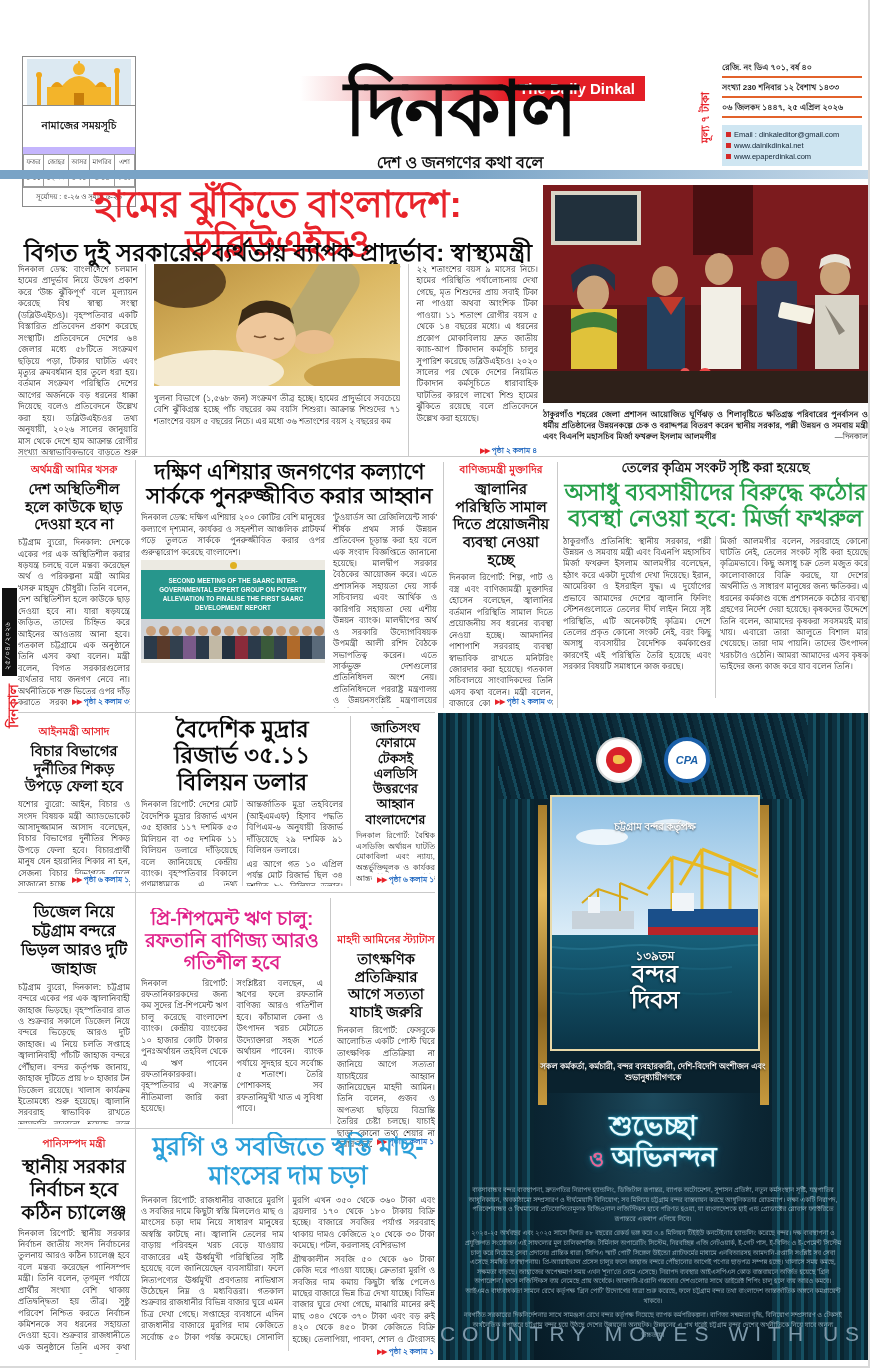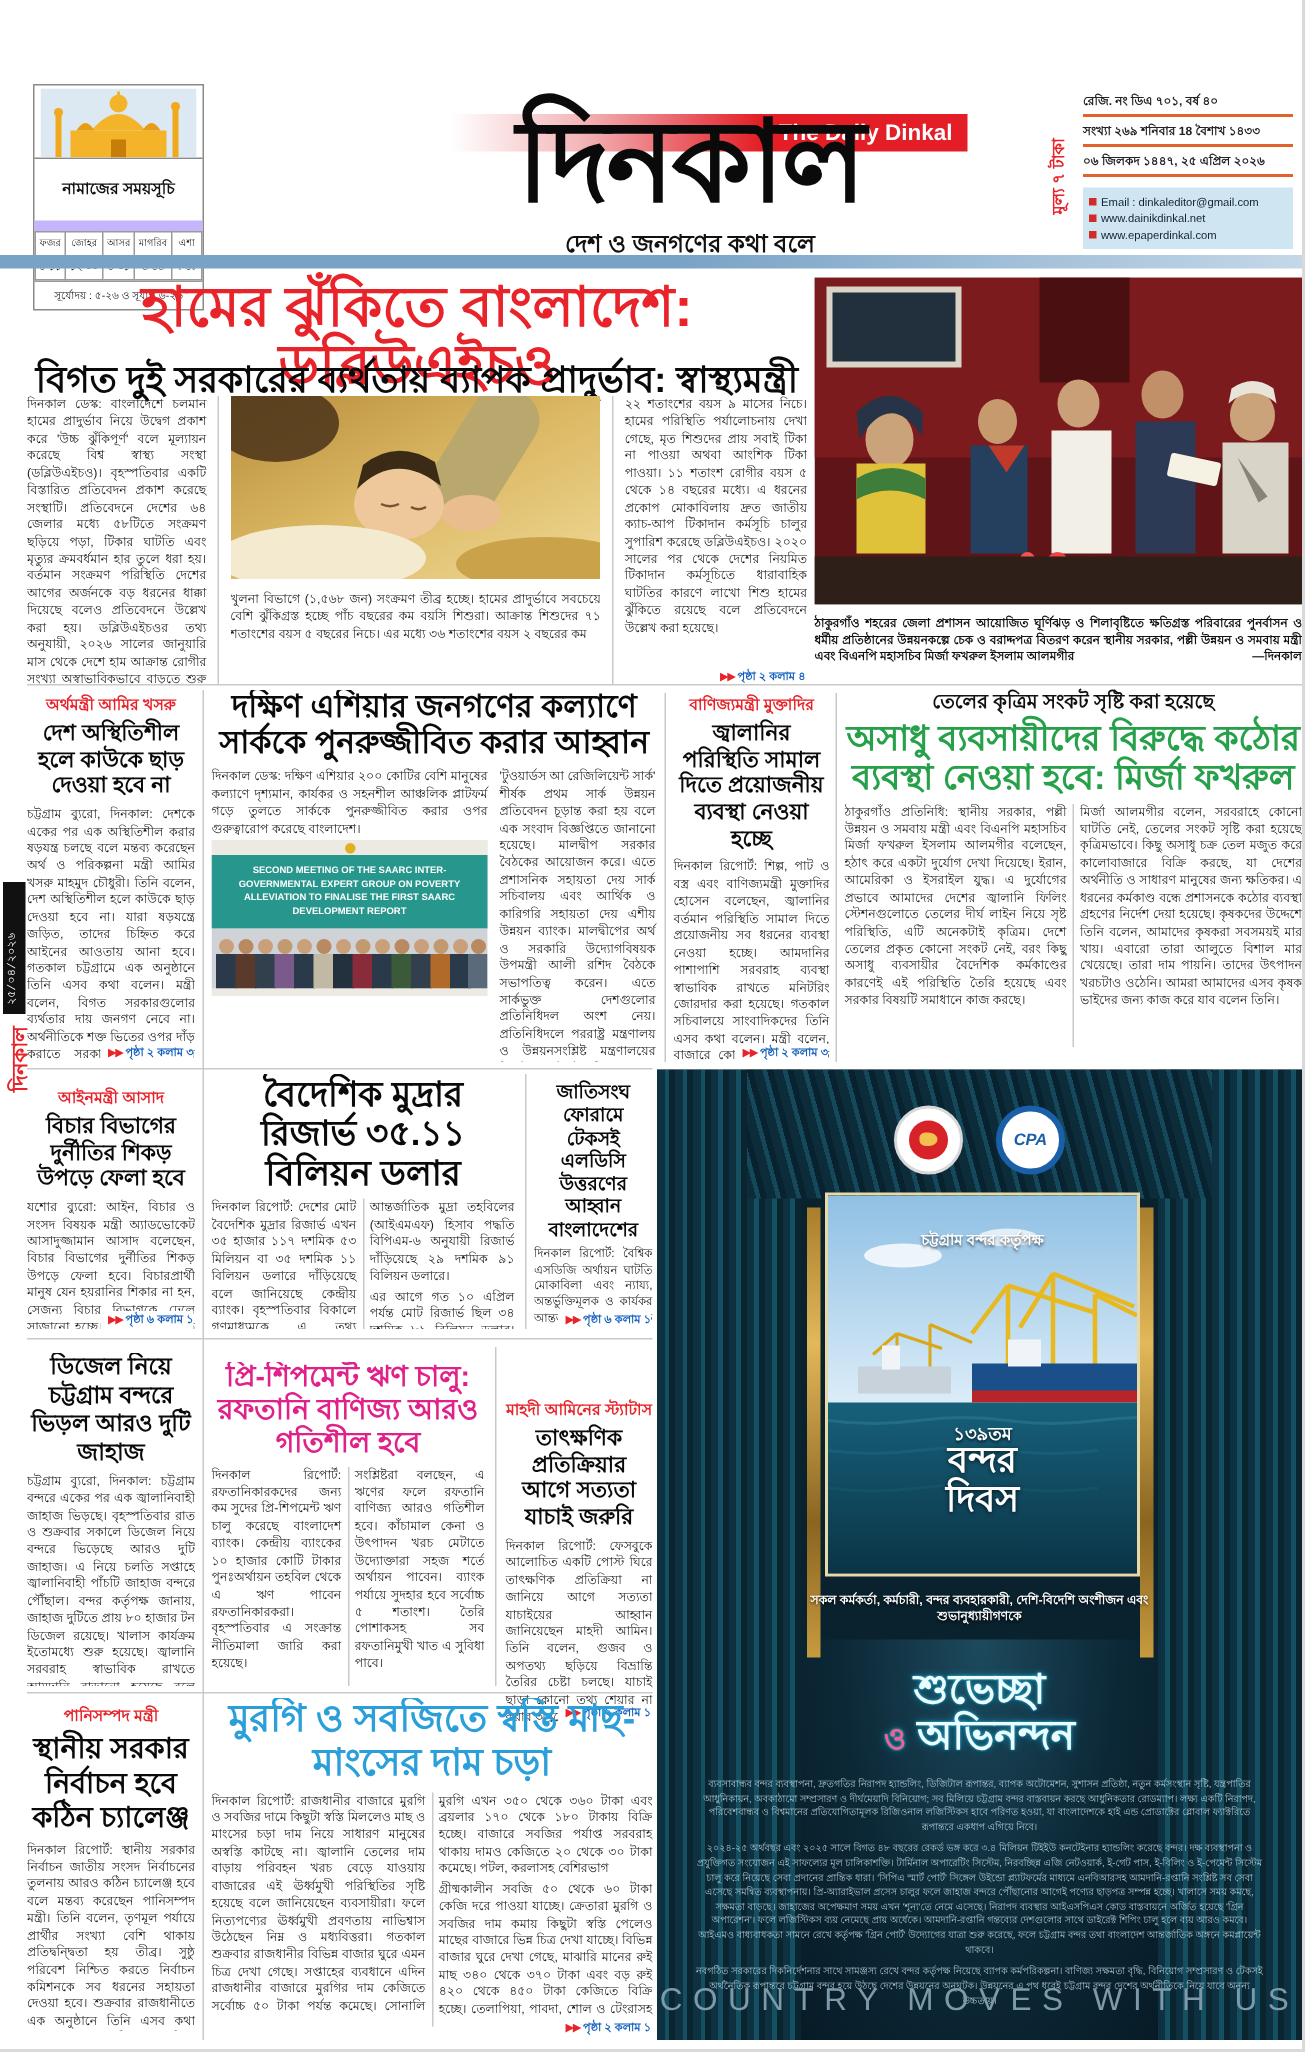--- a/index.html
+++ b/index.html
@@ -42,21 +42,21 @@
   .lead-headline{left:18px;top:186px;width:520px;text-align:center;font-size:37px;font-weight:900;color:#e8232a;line-height:1.05;}
   .lead-subhead{left:18px;top:234px;width:520px;text-align:center;font-size:24px;font-weight:bold;color:#0a0a0a;}
   .lead-body{left:18px;top:264px;width:520px;height:192px;display:flex;gap:8px;}
   .lead-c1{width:122px;border-right:1px solid #c9c9c9;padding-right:7px;}
   .lead-cm{width:252px;}
   .lead-c4{width:124px;border-left:1px solid #c9c9c9;padding-left:7px;position:relative;}
   .lead-c1,.lead-cm,.lead-c4{overflow:hidden;}
   
   .main-photo{left:543px;top:185px;width:325px;}
   .caption{font-size:8px;line-height:1.35;color:#111;text-align:justify;font-weight:bold;margin-top:3px;}
-  .caption .credit{float:right;font-weight:bold;}
+  .caption .credit{float:right;font-weight:normal;}
   
   .h-green{font-weight:900;text-align:center;font-size:23px;line-height:1.12;color:#27a04a;padding-bottom:4px;}
   .h-magenta{font-weight:900;text-align:center;font-size:19px;line-height:1.15;color:#e0218a;padding-bottom:4px;}
   .h-blue{font-weight:900;text-align:center;font-size:25px;line-height:1.15;color:#2b9fd9;padding-bottom:5px;}
   
   .saarc-photo{width:184px;background:#eceae2;}
   .saarc-banner{background:#27968c;color:#fff;font-weight:bold;font-size:6.3px;text-align:center;line-height:1.45;padding:6px 8px;}
   
   .ad{left:438px;top:713px;width:430px;height:647px;background:#0a222e;overflow:hidden;}
   .ad-wall{position:absolute;top:0;bottom:0;width:96px;
@@ -133,21 +133,21 @@
 
   <div class="abs masthead-band">
     <span>The Daily Dinkal</span>
   </div>
   <div class="abs masthead-title">দিনকাল</div>
   <div class="abs masthead-tagline">দেশ ও জনগণের কথা বলে</div>
   <div class="abs price-vert">মূল্য ৭ টাকা</div>
 
   <div class="abs hdr-info">
     <div class="line">রেজি. নং ডিএ ৭০১, বর্ষ ৪০</div>
-    <div class="line">সংখ্যা ২৬৯ শনিবার 18 বৈশাখ ১৪৩৩</div>
+    <div class="line">সংখ্যা 230 শনিবার ১২ বৈশাখ ১৪৩৩</div>
     <div class="line">০৬ জিলকদ ১৪৪৭, ২৫ এপ্রিল ২০২৬</div>
     <div class="contact-box">
       <div class="row">
           <span class="sq"></span>
           <span>Email : dinkaleditor@gmail.com</span>
         </div>
       <div class="row">
           <span class="sq"></span>
           <span>www.dainikdinkal.net</span>
         </div>

